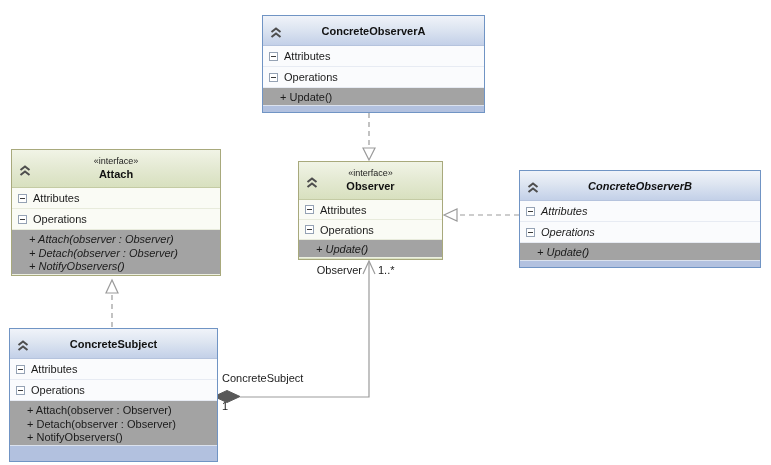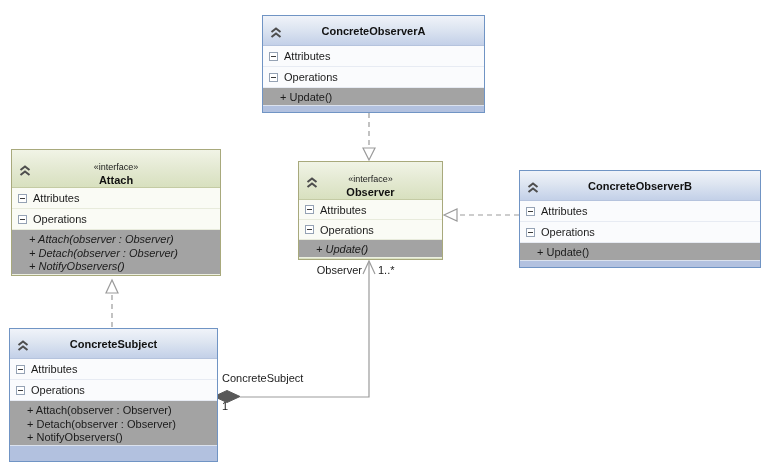--- a/index.html
+++ b/index.html
@@ -26,21 +26,20 @@
     align-items:center;justify-content:center;
     flex:0 0 auto;
   }
   .blue .hdr{
     background:linear-gradient(to bottom,#f0f3f9 0%,#dde5f1 45%,#c3d0e8 100%);
     border-bottom:1px solid #b5c3dd;
   }
   .green .hdr{
     background:linear-gradient(to bottom,#f1f4e6 0%,#e5ead4 45%,#d8e0bf 100%);
     border-bottom:1px solid #c4cba4;
-    justify-content:flex-end;
   }
   .hdr .chev{
     position:absolute;left:6px;top:50%;
     transform:translateY(-50%);
     width:14px;height:12px;
   }
   .stereo{font-size:9px;color:#1b1b1b;line-height:11px;}
   .ttl{font-size:11px;font-weight:bold;color:#111111;line-height:14px;}
 
   .row{
@@ -73,21 +72,21 @@
   .green .foot{background:#dbe2c5;border-top:1px solid #ecefe0;}
 
   
   #box-coa{left:262px;top:15px;width:223px;height:98px;}
   #box-coa .hdr{height:29px;}
   #box-subject{left:11px;top:149px;width:210px;height:127px;}
   #box-subject .hdr{height:37px;}
   #box-observer{left:298px;top:161px;width:145px;height:99px;}
   #box-observer .hdr{height:37px;}
   #box-observer .row{height:19px;}
-  #box-cob{left:519px;top:170px;width:242px;height:98px;}
+  #box-cob{left:519px;top:170px;width:242px;height:98px;font-style:italic;}
   #box-cob .hdr{height:29px;}
   #box-cs{left:9px;top:328px;width:209px;height:134px;}
   #box-cs .hdr{height:29px;}
   .row{height:20px;}
 
   
   svg.overlay{position:absolute;left:0;top:0;width:771px;height:465px;}
   .dash{stroke:#9b9b9b;stroke-width:1.2;fill:none;stroke-dasharray:5 4;}
   .solid{stroke:#9b9b9b;stroke-width:1.2;fill:none;}
   .tri{fill:#ffffff;stroke:#9b9b9b;stroke-width:1.2;}

